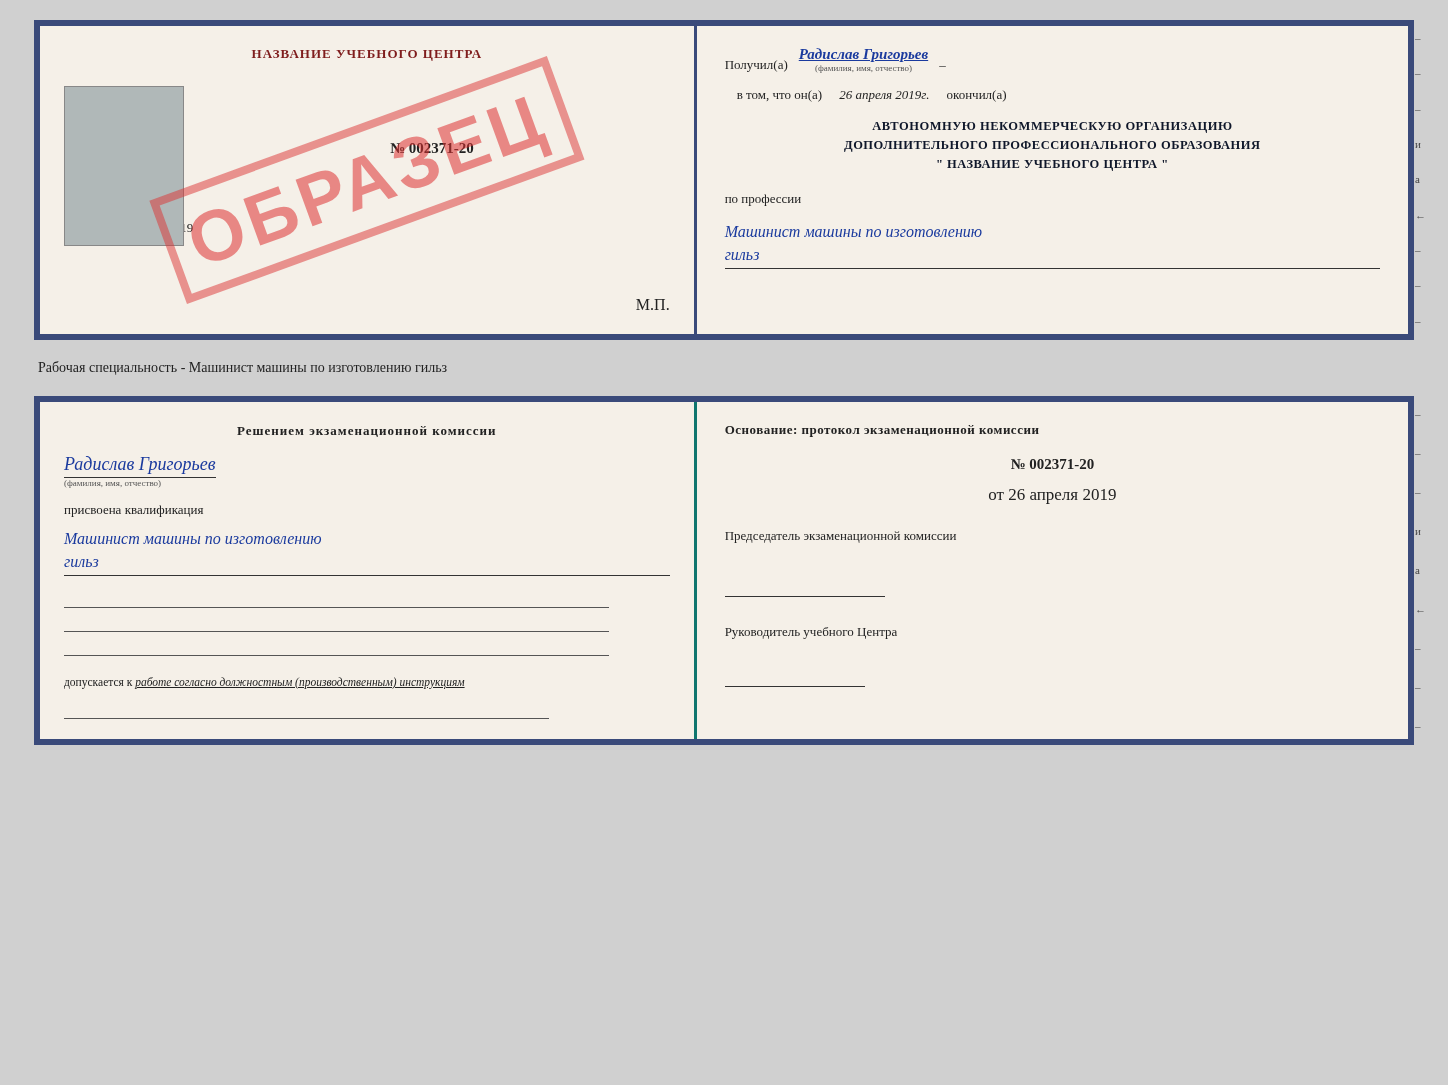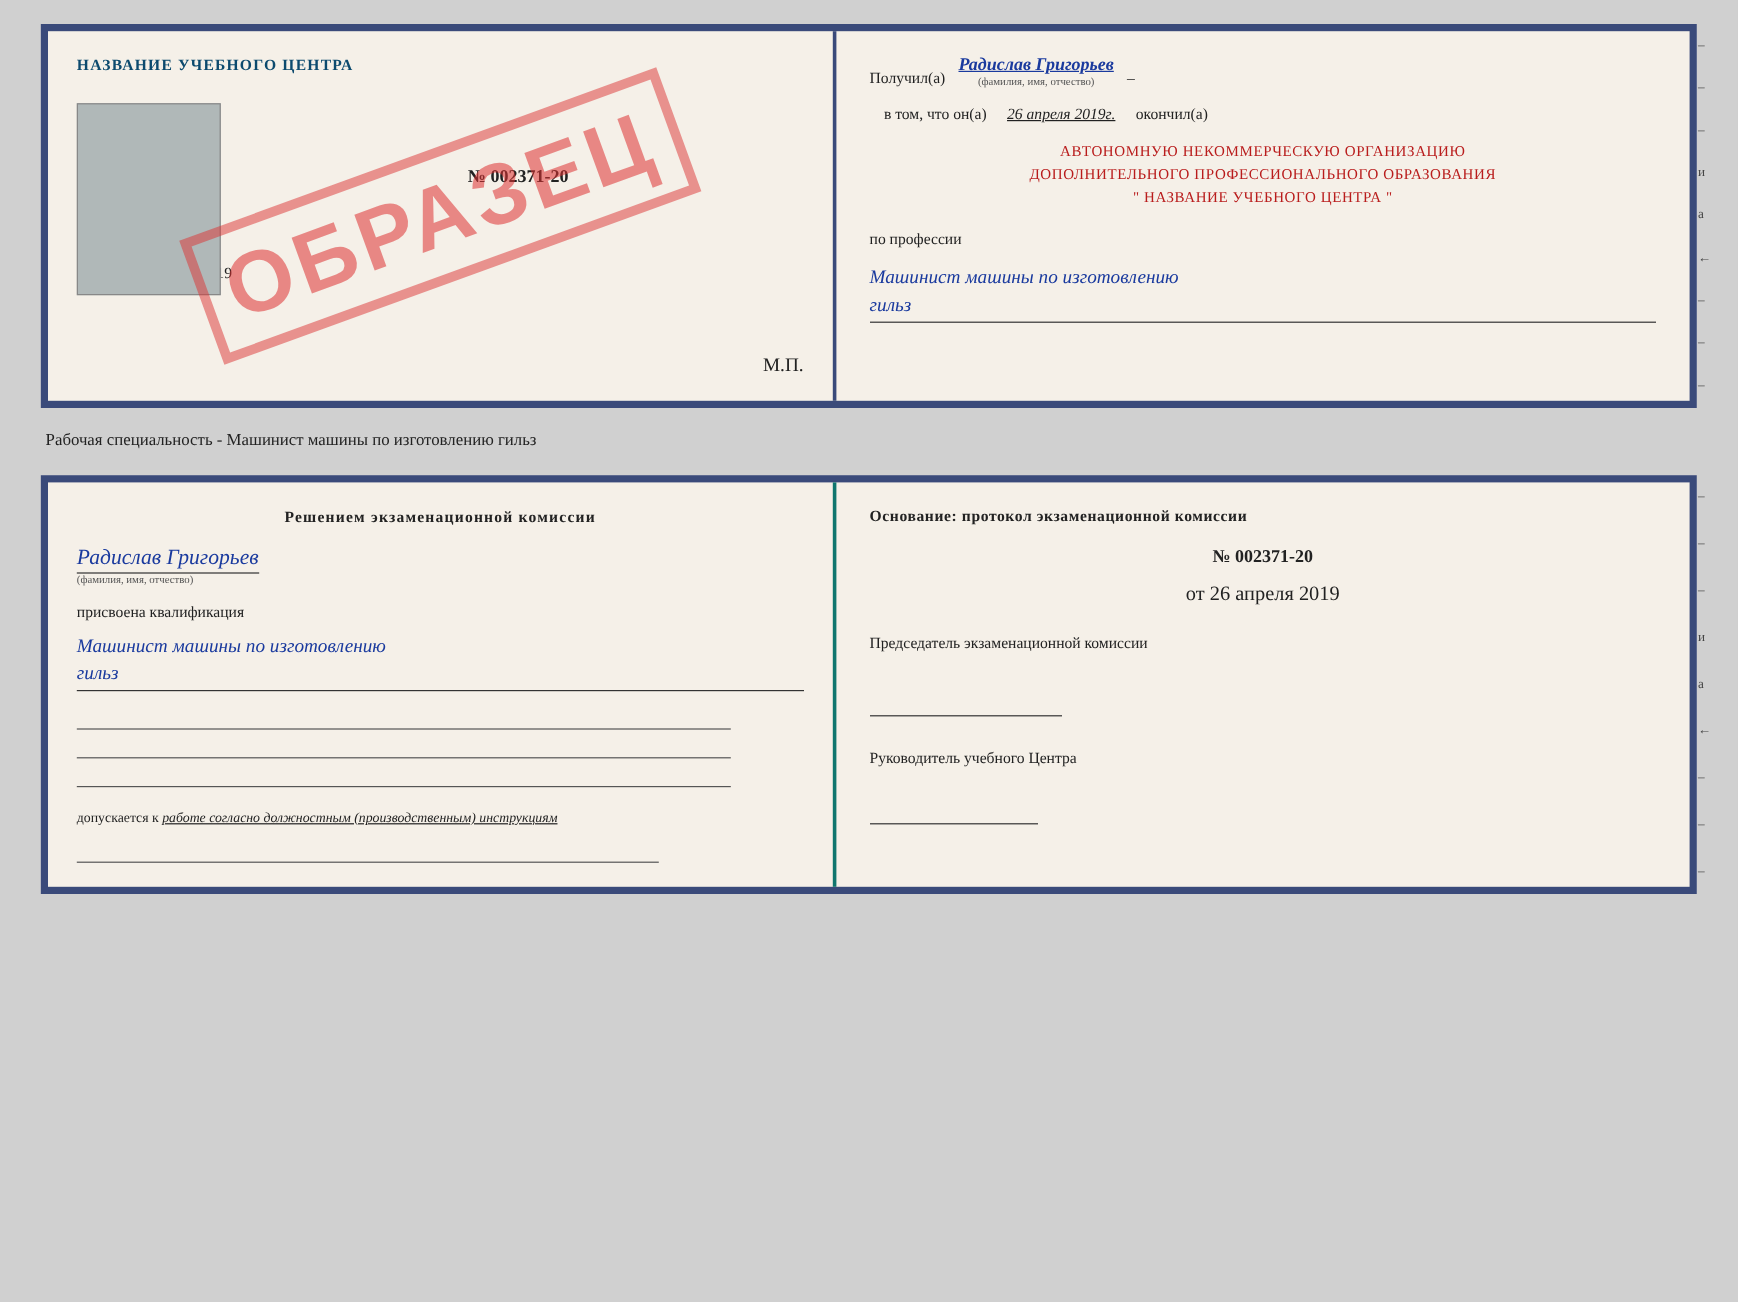--- a/index.html
+++ b/index.html
@@ -45,25 +45,26 @@
     .cert-right {
       width: 52%;
       padding: 20px 28px;
       position: relative;
       display: flex;
       flex-direction: column;
       gap: 14px;
     }
 
     .school-name-top {
+      text-align: center;
       font-size: 13px;
       font-weight: bold;
       letter-spacing: 1px;
       text-transform: uppercase;
-      color: #0c4a6e;
+      color: #7f1d1d;
       margin-bottom: 10px;
     }
 
     .cert-photo-area {
       width: 120px;
       height: 160px;
       background: #b0b8b8;
       border: 1px solid #888;
       position: absolute;
       left: 24px;
@@ -154,31 +155,30 @@
       font-size: 13px;
       color: #222;
       display: flex;
       align-items: baseline;
       gap: 17px;
       margin-left: 12px;
     }
 
     .vtom-date {
       font-style: italic;
-      text-decoration: underline;
       color: #222;
       font-size: 13px;
     }
 
     .org-text {
       font-size: 12.5px;
-      color: #b91c1c;
+      color: #0f172a;
       text-align: center;
       line-height: 1.5;
-      font-weight: normal;
+      font-weight: bold;
       text-transform: uppercase;
       letter-spacing: 0.5px;
     }
 
     .professia-label {
       font-size: 13px;
       color: #222;
       margin-top: 4px;
     }
 

